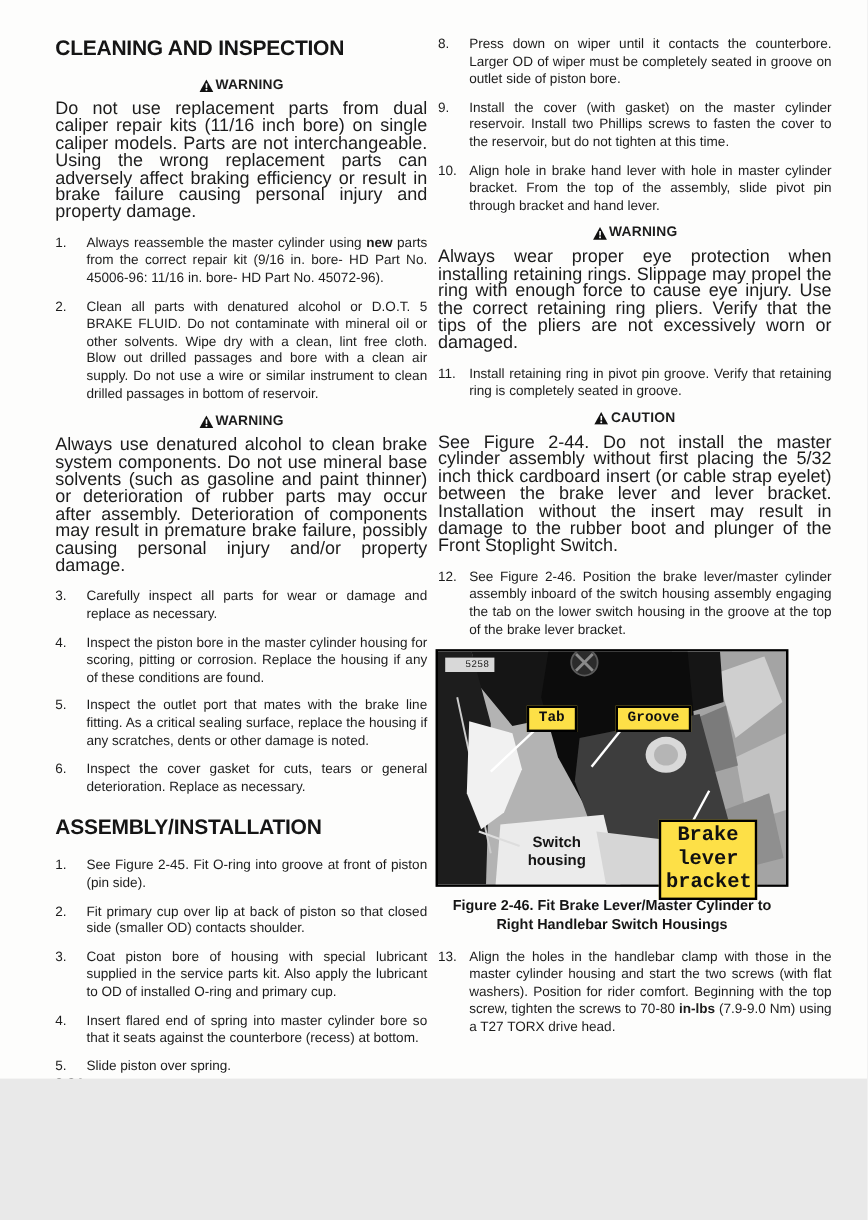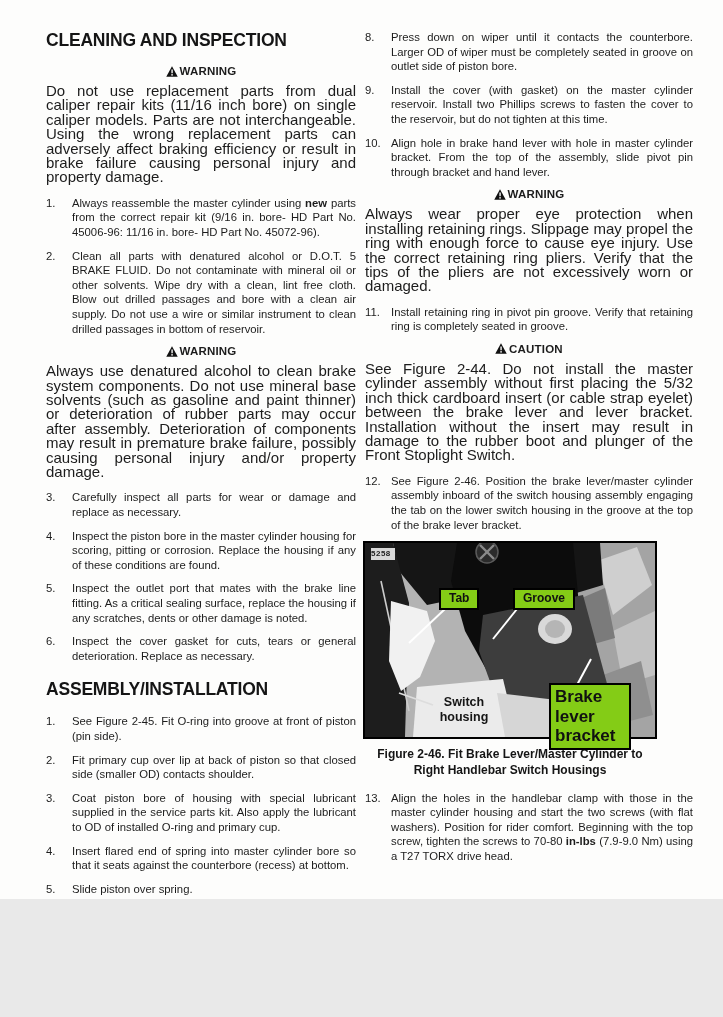--- a/index.html
+++ b/index.html
@@ -42,28 +42,29 @@
   
   .fig {
     position:relative; width:294px; height:198px;
     border:2px solid #000; box-sizing:border-box;
     margin:0 0 7px -2px; background:#b8b8b8;
   }
   .fig svg.photo { position:absolute; left:0; top:0; width:100%; height:100%; }
   .fig-badge {
     position:absolute; left:6px; top:5px;
     background:#d8d8d8; color:#222;
-    font-size:8px; font-weight:bold; padding:1px 4px 2px 0;
+    font-size:8px; font-weight:normal; padding:1px 4px 2px 17px;
     letter-spacing:0.5px;
   }
   .callout-box {
-    position:absolute; background:#84cc16; border:2px solid #000;
+    position:absolute; background:#fde047; border:2px solid #000;
     font-size:12px; font-weight:bold; color:#111;
-    padding:2px 8px; line-height:1.15;
+    padding:2px 8px; text-align:center; line-height:1.15;
     box-sizing:border-box;
+    font-family:Liberation Mono, monospace;
   }
   .co-tab { left:74px; top:45px; }
   .co-groove { left:148px; top:45px; }
   .co-bracket { left:184px; top:140px; width:82px; padding:2px 4px; font-size:17px; }
   .fig-label-dark {
     position:absolute; left:58px; top:152px; width:82px;
     font-size:12.5px; font-weight:bold; color:#151515;
     text-align:center; line-height:1.2;
   }
   .fig-caption {

